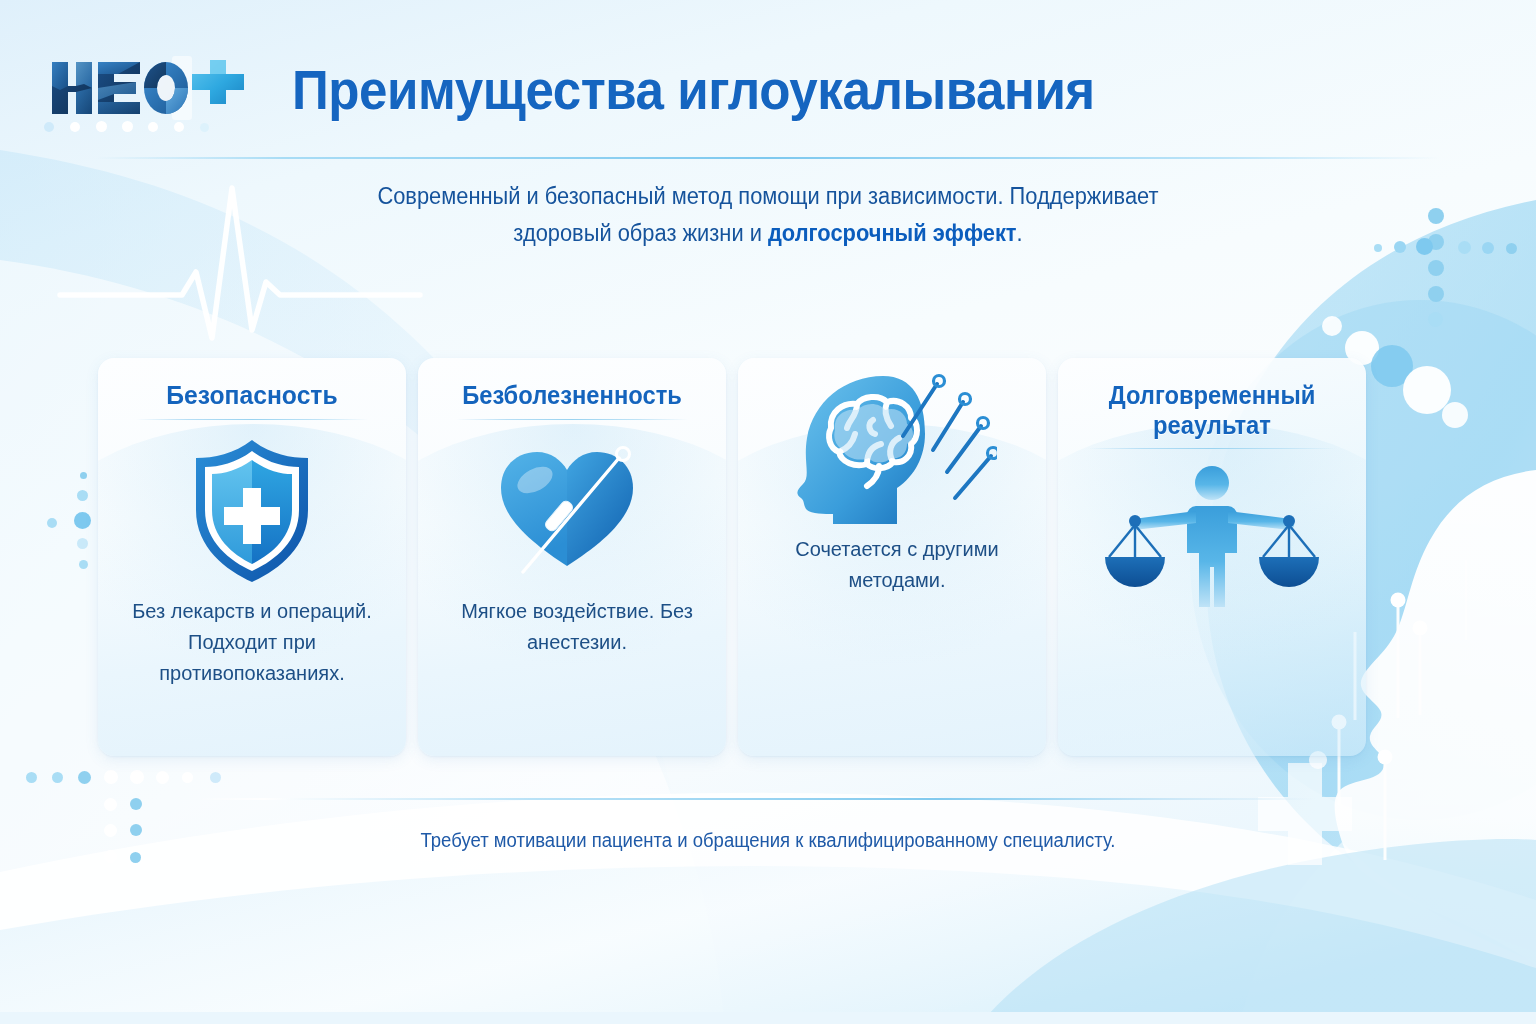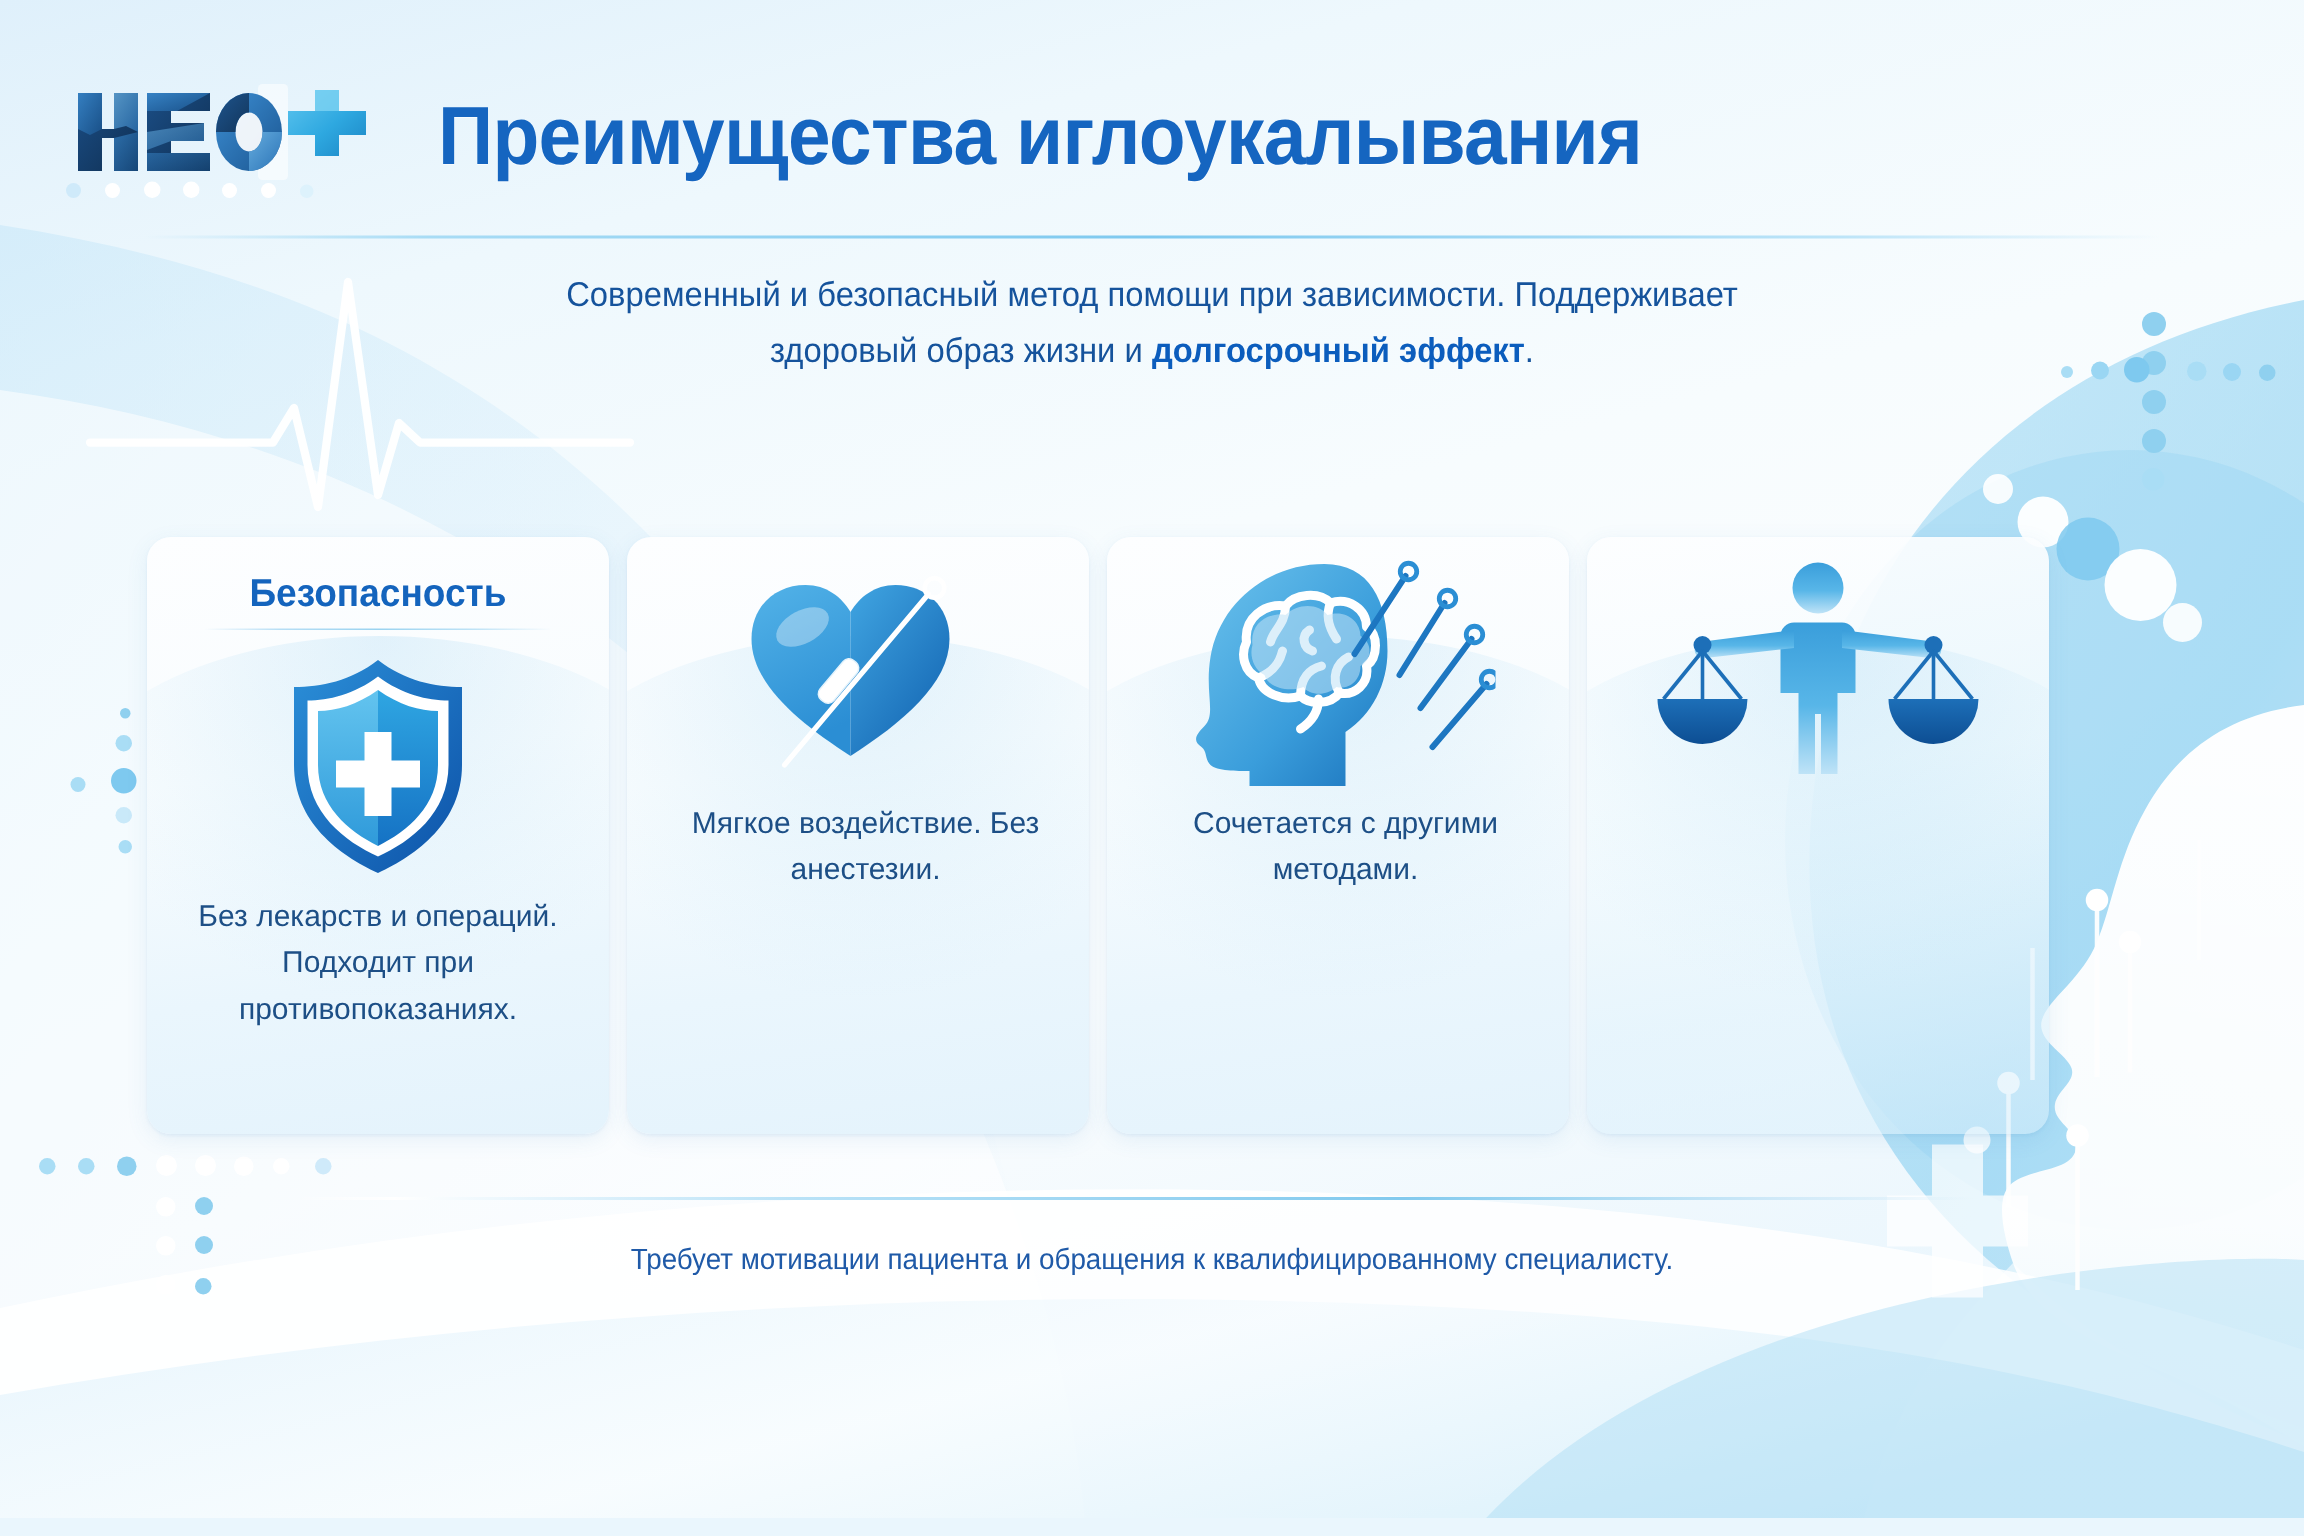--- a/index.html
+++ b/index.html
@@ -377,20 +377,24 @@
           <path d="M66,24 C 80,34 94,38 106,38 L106,74 C 106,101 86,118 66,128 Z" fill="url(#shInnerR)"></path>
 
           <path d="M57,52 h18 v19 h19 v18 h-19 v19 h-18 v-19 h-19 v-18 h19 Z" fill="#ffffff"></path>
         </svg>
       </div>
       <div class="card-text ctr">Без лекарств и операций. Подходит при противопоказаниях.</div>
     </div>
 
     <div class="card c2">
       <div class="card-arc"></div>
+      <div class="card-head">
+        <div class="card-title">Безболезненность</div>
+        <div class="card-rule"></div>
+      </div>
       <div class="card-icon">
         <svg width="170" height="150" viewBox="0 0 170 150" xmlns="http://www.w3.org/2000/svg">
           <defs>
             <linearGradient id="hrtL" x1="0" y1="0" x2="0.3" y2="1">
               <stop offset="0%" stop-color="#53b3e8"></stop>
               <stop offset="100%" stop-color="#2b8ed4"></stop>
             </linearGradient>
             <linearGradient id="hrtR" x1="0.2" y1="0" x2="1" y2="1">
               <stop offset="0%" stop-color="#3c9fdd"></stop>
               <stop offset="100%" stop-color="#0f5fae"></stop>
@@ -455,20 +459,24 @@
             <line x1="204" y1="84" x2="168" y2="126" stroke="url(#ndG)" stroke-width="4"></line>
             <circle cx="206" cy="81" r="5.5" fill="none" stroke="#2b8ed4" stroke-width="3.2"></circle>
           </g>
         </svg>
       </div>
       <div class="card-text lft">Сочетается с другими методами.</div>
     </div>
 
     <div class="card c4 card-translucent">
       <div class="card-arc"></div>
+      <div class="card-head">
+        <div class="card-title">Долговременный реаультат</div>
+        <div class="card-rule"></div>
+      </div>
       <div class="card-icon" style="height:162px;">
         <svg width="230" height="150" viewBox="0 0 230 150" xmlns="http://www.w3.org/2000/svg">
           <defs>
             <linearGradient id="bodyG" x1="0" y1="0" x2="0" y2="1">
               <stop offset="0%" stop-color="#3a9edb"></stop>
               <stop offset="55%" stop-color="#58b6e8"></stop>
               <stop offset="100%" stop-color="#bfe3f7"></stop>
             </linearGradient>
             <linearGradient id="panG" x1="0" y1="0" x2="0" y2="1">
               <stop offset="0%" stop-color="#1d6fb8"></stop>

